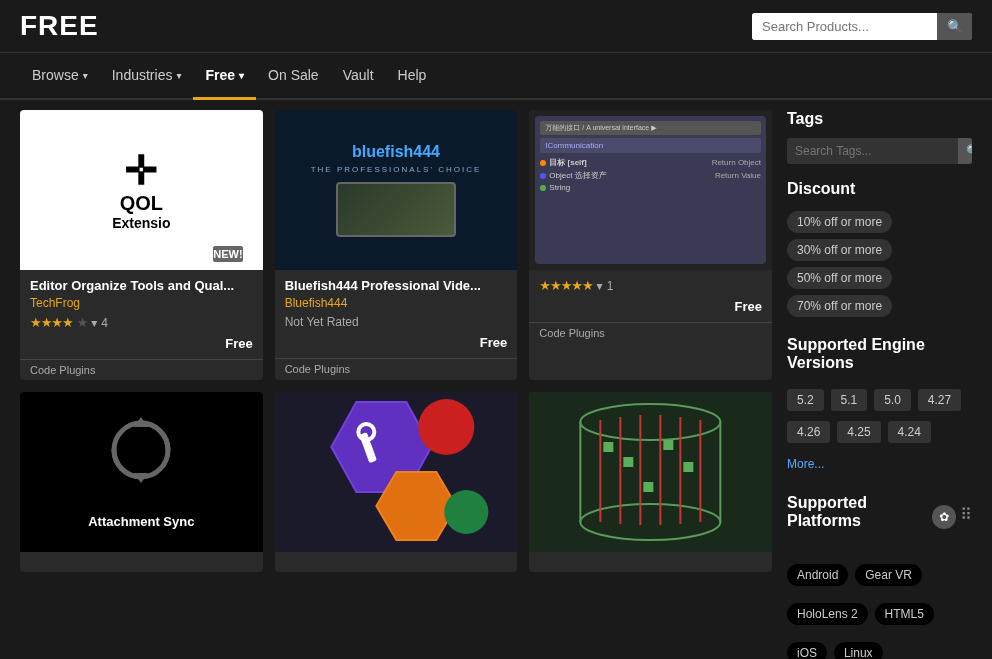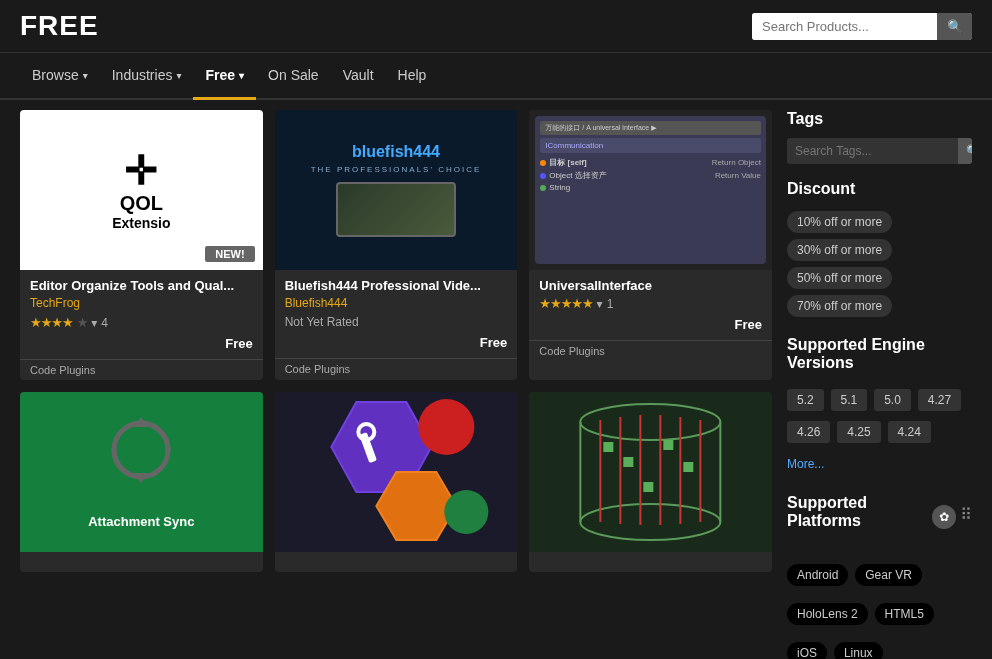--- a/index.html
+++ b/index.html
@@ -115,26 +115,26 @@
     .card-img-qol {
       background: #fff;
       font-weight: 900;
       font-size: 28px;
       color: #000;
       flex-direction: column;
     }
     .new-badge {
       position: absolute;
       bottom: 8px;
-      right: 8px;
+      right: 20px;
       background: #666;
       color: #fff;
       font-size: 11px;
       font-weight: 700;
-      padding: 2px 10px;
+      padding: 2px 0;
       border-radius: 2px;
     }
 
     .card-img-bluefish {
       background: #1a3a5c;
       flex-direction: column;
     }
 
     .card-body {
       padding: 8px 10px;
@@ -379,35 +379,34 @@
               <span style="font-size:8px;color:#ccc;">Object 选择资产</span>
               <span style="font-size:8px;color:#aaa;margin-left:auto;">Return Value</span>
             </div>
             <div style="display:flex;align-items:center;gap:3px;margin:1px 0;">
               <span style="width:6px;height:6px;background:#5a5;border-radius:50%;display:inline-block;"></span>
               <span style="font-size:8px;color:#ccc;">String</span>
             </div>
           </div>
         </div>
         <div class="card-body">
-          <div class="card-title">UniversalInterface</div>
           <div class="card-rating">
             <span class="stars">★★★★★</span>
             <span style="color:#aaa;font-size:12px;">▾</span>
             <span class="rating-count">1</span>
           </div>
           <div class="card-price-row">
             <span class="card-price">Free</span>
           </div>
         </div>
         <span class="card-tag">Code Plugins</span>
       </div>
 
       <div class="card">
-        <div class="card-img" style="background:#15803d;flex-direction:column;align-items:center;justify-content:center;gap:25px;">
+        <div class="card-img" style="background:#000000;flex-direction:column;align-items:center;justify-content:center;gap:25px;">
           <div style="position:relative;width:70px;height:70px;display:flex;align-items:center;justify-content:center;">
             <svg width="70" height="70" viewBox="0 0 70 70">
               <path d="M 35 8 A 27 27 0 1 1 8 35" stroke="#666" stroke-width="5" fill="none" stroke-linecap="round"></path>
               <polygon points="35,2 42,12 28,12" fill="#666"></polygon>
               <path d="M 35 62 A 27 27 0 1 1 62 35" stroke="#666" stroke-width="5" fill="none" stroke-linecap="round"></path>
               <polygon points="35,68 28,58 42,58" fill="#666"></polygon>
             </svg>
           </div>
           <div style="font-size:13px;font-weight:700;color:#fff;margin-top:4px;">Attachment Sync</div>
         </div>

